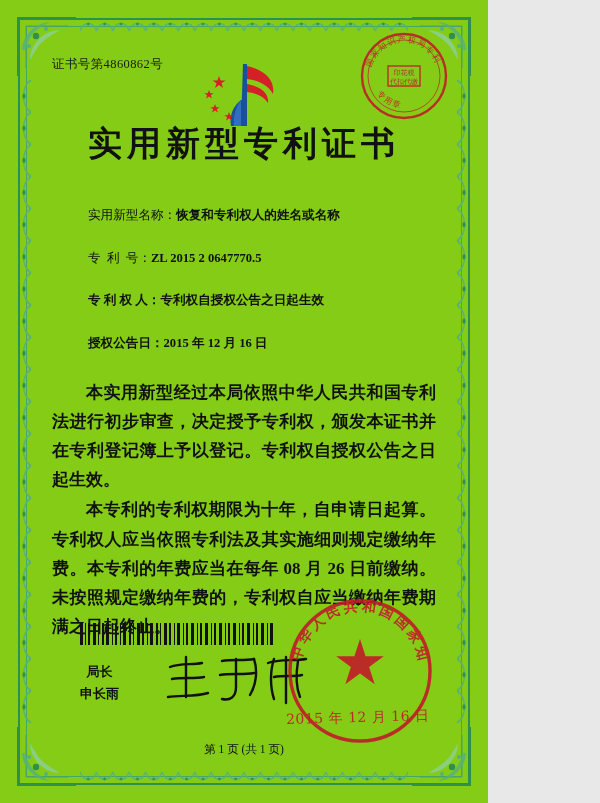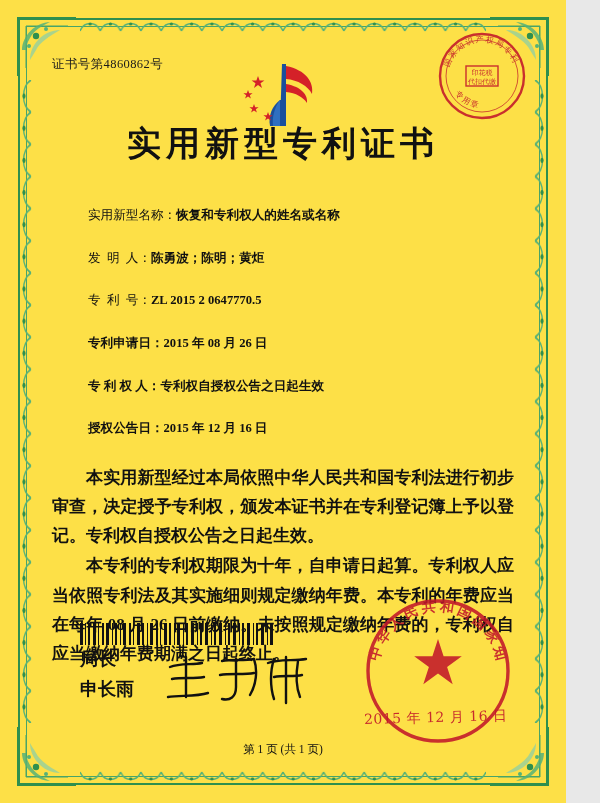--- a/index.html
+++ b/index.html
@@ -5,23 +5,23 @@
   html, body {
     margin: 0;
     padding: 0;
     background: #e8e8e8;
   }
   body {
     font-family: "Liberation Serif", "DejaVu Serif", serif;
   }
   .page {
     position: relative;
-    width: 566px;
+    width: 488px;
     height: 803px;
-    background: #fde047;
+    background: #84cc16;
     overflow: hidden;
   }
   
   .border-outer {
     position: absolute;
     left: 18px; top: 18px; right: 18px; bottom: 18px;
     border: 2px solid #2f8f4e;
     box-sizing: border-box;
   }
   .border-inner {
@@ -119,24 +119,25 @@
     position: absolute;
     left: 28px;
     bottom: 118px;
     width: 196px;
     height: 22px;
   }
   .sign-block {
     position: absolute;
     left: 28px;
     bottom: 58px;
-    font-size: 18px;
+    font-size: 13px;
     font-weight: bold;
     color: #111;
     line-height: 1.7;
+    text-align: center;
   }
   .signature {
     position: absolute;
     left: 110px;
     bottom: 56px;
     width: 150px;
     height: 54px;
   }
   .footer {
     position: absolute;
@@ -281,27 +282,21 @@
       </svg>
     </div>
 
     <div class="title">实用新型专利证书</div>
 
     <div class="fields">
       <div class="field">
         <span class="lbl">实用新型名称：</span><span class="val">恢复和专利权人的姓名或名称</span>
       </div>
       <div class="field">
-        <span class="lbl">发  明  人：</span><span class="val">陈勇波；陈明；黄炬</span>
-      </div>
-      <div class="field">
         <span class="lbl">专  利  号：</span><span class="val">ZL 2015 2 0647770.5</span>
-      </div>
-      <div class="field bold-all">
-        <span class="lbl">专利申请日：</span><span class="val">2015 年 08 月 26 日</span>
       </div>
       <div class="field bold-all">
         <span class="lbl">专 利 权 人：</span><span class="val">专利权自授权公告之日起生效</span>
       </div>
       <div class="field bold-all">
         <span class="lbl">授权公告日：</span><span class="val">2015 年 12 月 16 日</span>
       </div>
     </div>
 
     <div class="para-block">

